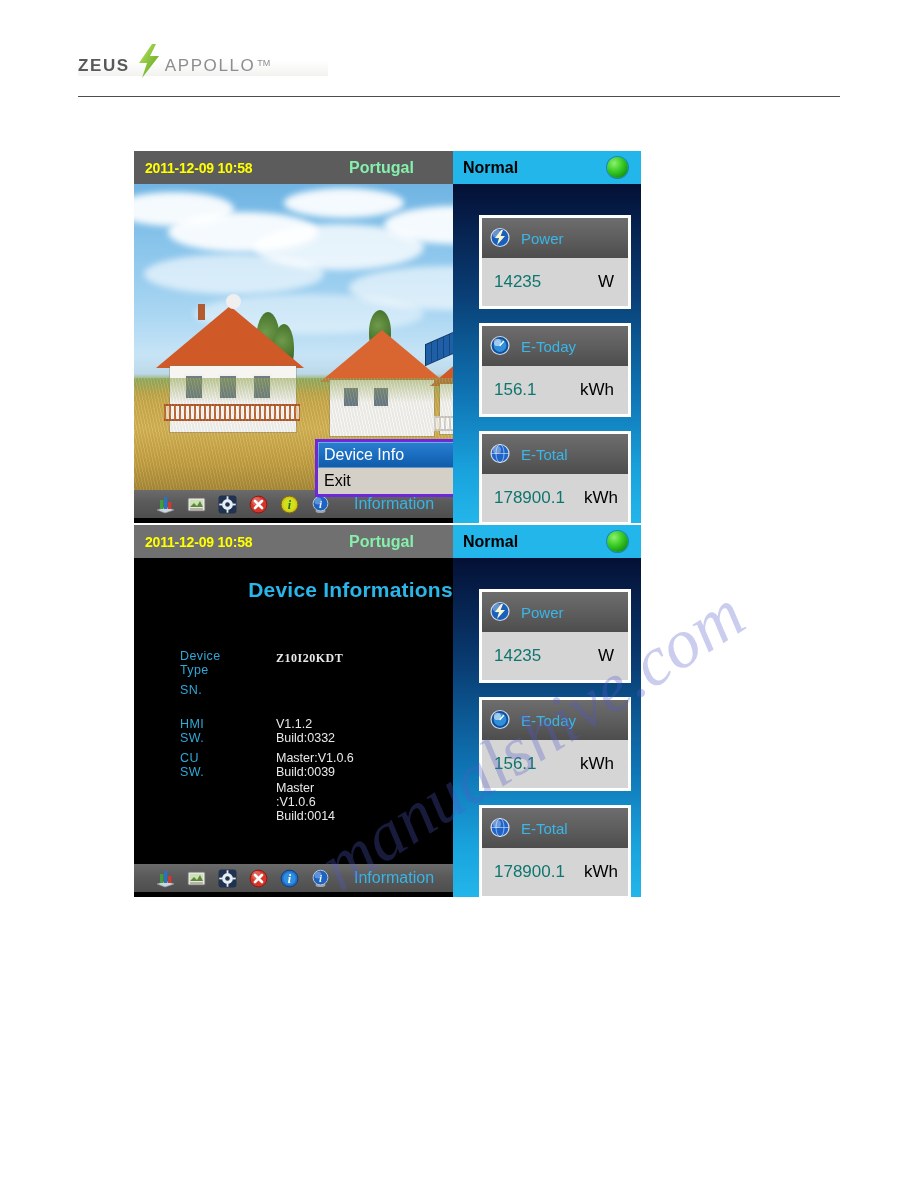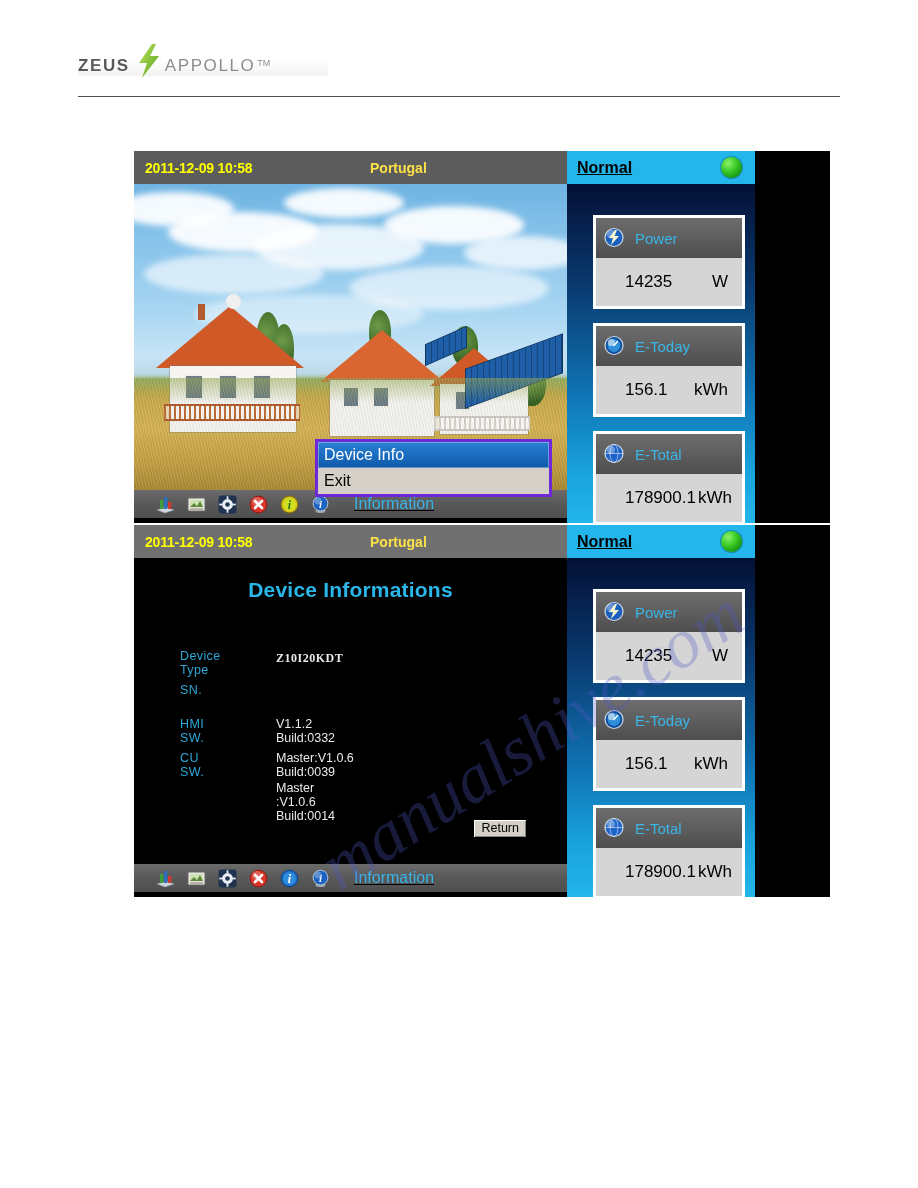--- a/index.html
+++ b/index.html
@@ -40,42 +40,41 @@
     position: relative; top: -8px; left: 2px;
   }
   .letterhead-rule {
     position: absolute; left: 78px; top: 96px; width: 762px; height: 1px;
     background: #4d4d4d;
   }
 
   
   .screen {
     position: absolute;
-    width: 696px;
+    width: 507px;
     display: flex;
     background: #000;
-    text-decoration: underline;
   }
   .screen-left { position: relative; width: 433px; overflow: hidden; }
   .screen-right { position: relative; width: 188px; }
 
   .titlebar {
     position: relative;
     height: 33px;
     background: #5c5c5c;
     display: flex; align-items: center;
   }
   .titlebar .tb-date {
     position: absolute; left: 11px;
     font-weight: bold; font-size: 14px; color: #ffff00;
     letter-spacing: -0.2px;
   }
   .titlebar .tb-loc {
     position: absolute; left: 215px;
-    font-weight: bold; font-size: 14px; color: #fde047; margin-left: 21px;
+    font-weight: bold; font-size: 16px; color: #86efac;
   }
 
   
   .photo {
     position: relative; width: 433px; height: 306px; overflow: hidden;
     background: linear-gradient(to bottom,
        #6fb4e3 0%, #8cc6ec 22%, #a9d6f2 42%, #c7e4f6 56%, #bcd9ea 62%,
        #9cb06a 64%, #c9a94a 68%, #d6b455 80%, #c29f42 92%, #a98a38 100%);
   }
   .cloud {
@@ -196,21 +195,21 @@
   }
   .card-ico { width: 22px; height: 22px; margin-left: 7px; display:block; }
   .card-title {
     margin-left: 10px; font-size: 15px; color: #3ab6e8;
   }
   .card-body {
     position: relative; height: 48px; background: #d5d5d5;
     display: flex; align-items: center;
   }
   .card-val {
-    font-size: 17px; color: #000000; margin-left: 29px;
+    font-size: 17px; color: #0f766e; margin-left: 12px;
   }
   .card-unit {
     font-size: 17px; color: #000; position: absolute; right: 14px;
   }
   .card-unit.wide { right: 10px; }
 
   
   .watermark {
     position: absolute;
     font-family: "Liberation Serif", serif;

